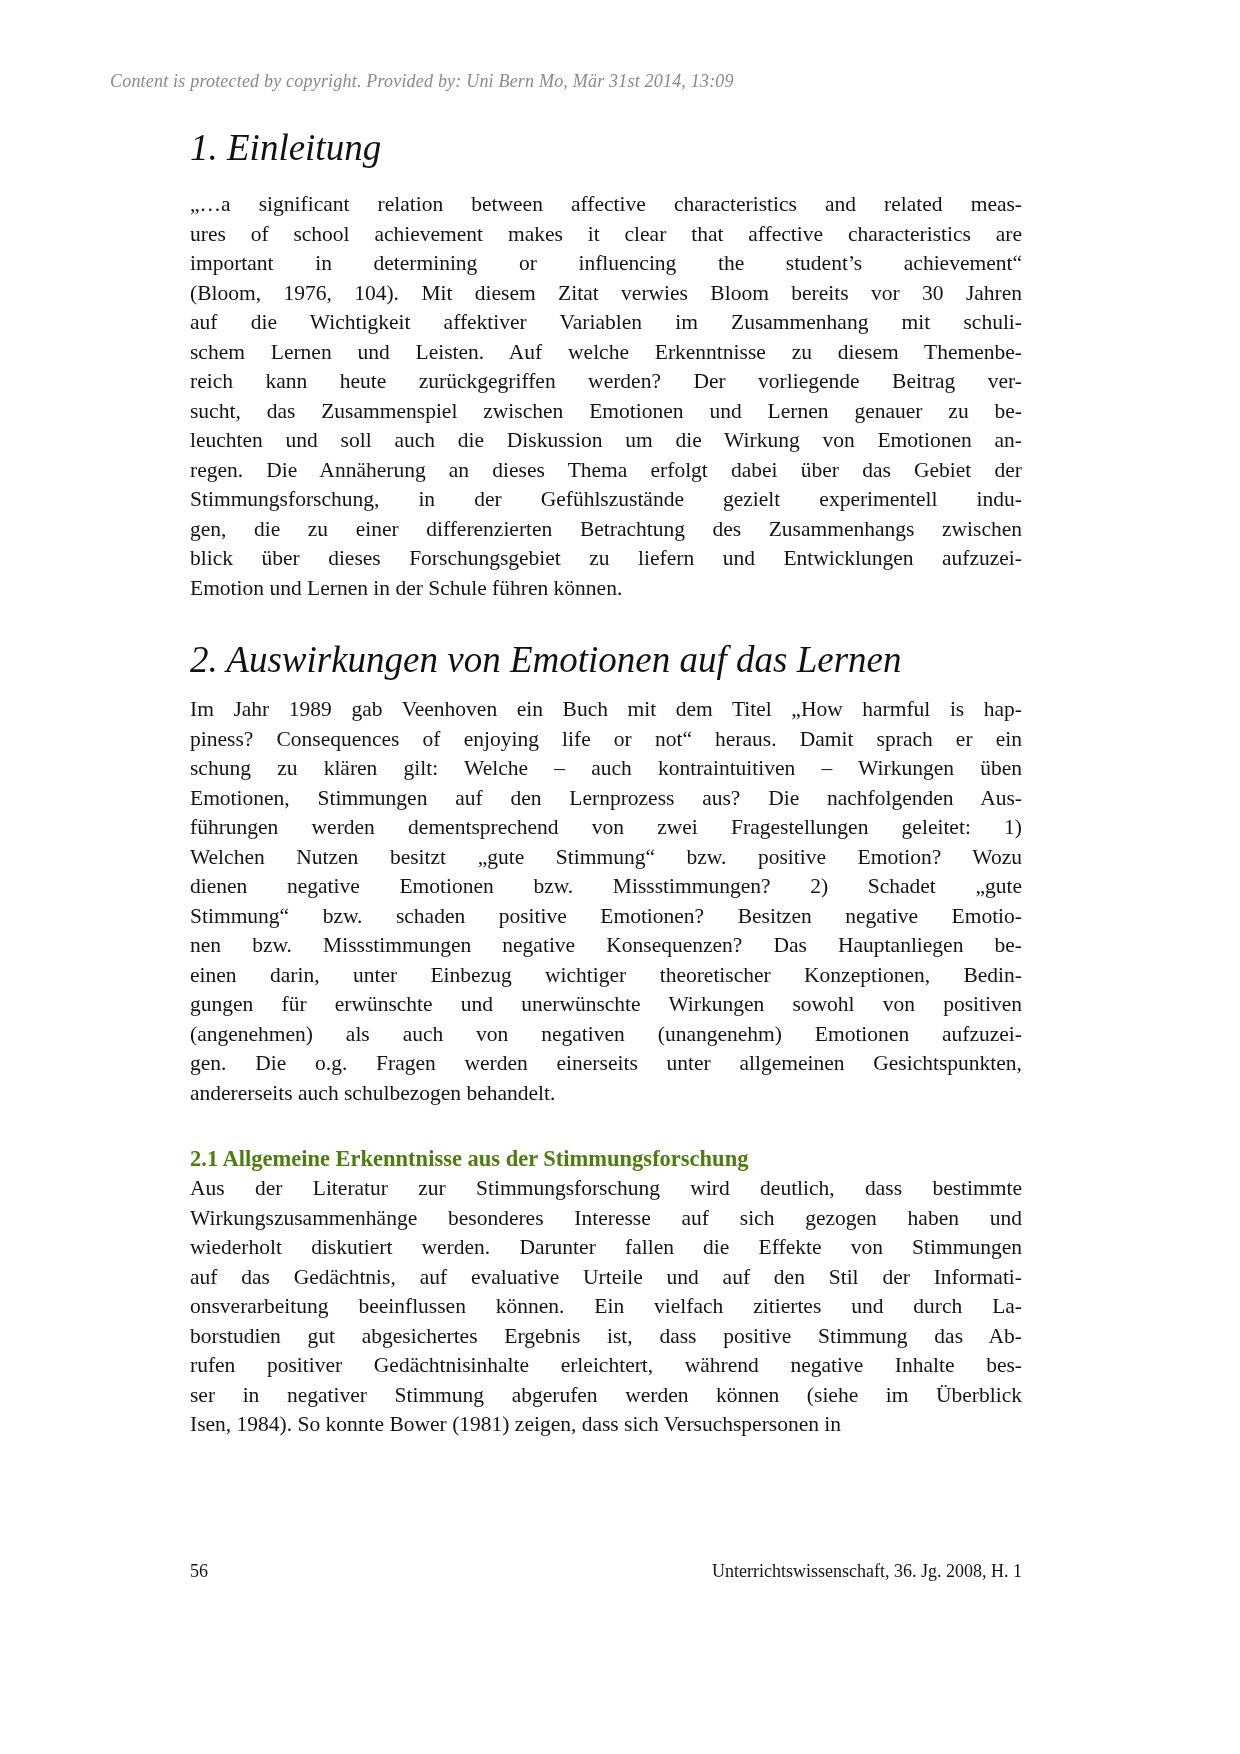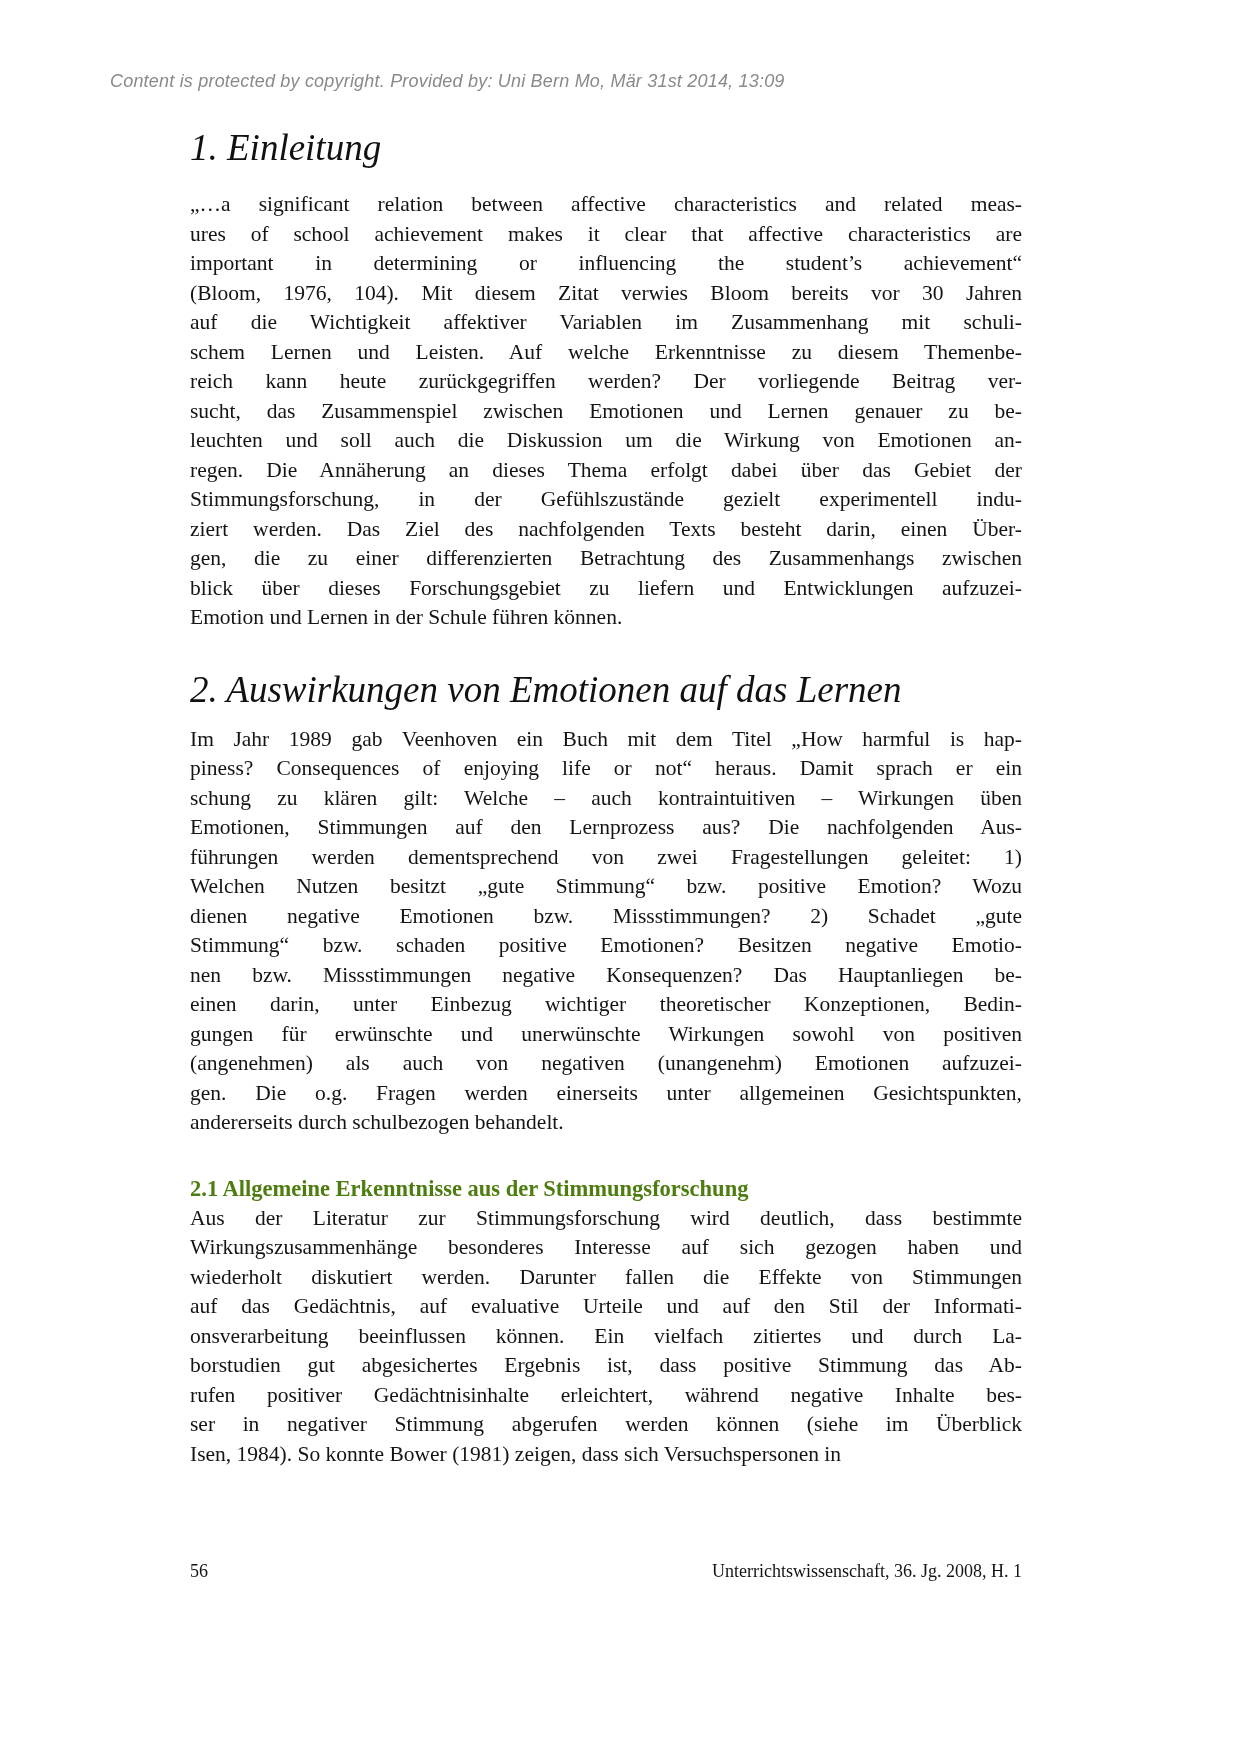--- a/index.html
+++ b/index.html
@@ -9,21 +9,21 @@
     height: 1754px;
     background: #ffffff;
     font-family: "Liberation Serif", serif;
     color: #141414;
     overflow: hidden;
   }
   .copyright {
     position: absolute;
     left: 110px;
     top: 70px;
-    font-family: Liberation Sans, sans-serif;
+    font-family: Liberation Serif, serif;
     font-style: italic;
     font-size: 18px;
     line-height: 22px;
     color: #8a8a8a;
     letter-spacing: 0.2px;
   }
   .content {
     position: absolute;
     left: 190px;
     top: 130px;
@@ -91,21 +91,20 @@
         <div class="line">ures of school achievement makes it clear that affective characteristics are</div>
         <div class="line">important in determining or influencing the student’s achievement“</div>
         <div class="line">(Bloom, 1976, 104). Mit diesem Zitat verwies Bloom bereits vor 30 Jahren</div>
         <div class="line">auf die Wichtigkeit affektiver Variablen im Zusammenhang mit schuli-</div>
         <div class="line">schem Lernen und Leisten. Auf welche Erkenntnisse zu diesem Themenbe-</div>
         <div class="line">reich kann heute zurückgegriffen werden? Der vorliegende Beitrag ver-</div>
         <div class="line">sucht, das Zusammenspiel zwischen Emotionen und Lernen genauer zu be-</div>
         <div class="line">leuchten und soll auch die Diskussion um die Wirkung von Emotionen an-</div>
         <div class="line">regen. Die Annäherung an dieses Thema erfolgt dabei über das Gebiet der</div>
         <div class="line">Stimmungsforschung, in der Gefühlszustände gezielt experimentell indu-</div>
-        <div class="line">ziert werden. Das Ziel des nachfolgenden Texts besteht darin, einen Über-</div>
         <div class="line">gen, die zu einer differenzierten Betrachtung des Zusammenhangs zwischen</div>
         <div class="line">blick über dieses Forschungsgebiet zu liefern und Entwicklungen aufzuzei-</div>
         <div class="line last">Emotion und Lernen in der Schule führen können.</div>
       </div>
 
     <h2 class="sec-heading h2">2. Auswirkungen von Emotionen auf das Lernen</h2>
 
     <div class="para">
         <div class="line">Im Jahr 1989 gab Veenhoven ein Buch mit dem Titel „How harmful is hap-</div>
         <div class="line">piness? Consequences of enjoying life or not“ heraus. Damit sprach er ein</div>
@@ -113,21 +112,21 @@
         <div class="line">Emotionen, Stimmungen auf den Lernprozess aus? Die nachfolgenden Aus-</div>
         <div class="line">führungen werden dementsprechend von zwei Fragestellungen geleitet: 1)</div>
         <div class="line">Welchen Nutzen besitzt „gute Stimmung“ bzw. positive Emotion? Wozu</div>
         <div class="line">dienen negative Emotionen bzw. Missstimmungen? 2) Schadet „gute</div>
         <div class="line">Stimmung“ bzw. schaden positive Emotionen? Besitzen negative Emotio-</div>
         <div class="line">nen bzw. Missstimmungen negative Konsequenzen? Das Hauptanliegen be-</div>
         <div class="line">einen darin, unter Einbezug wichtiger theoretischer Konzeptionen, Bedin-</div>
         <div class="line">gungen für erwünschte und unerwünschte Wirkungen sowohl von positiven</div>
         <div class="line">(angenehmen) als auch von negativen (unangenehm) Emotionen aufzuzei-</div>
         <div class="line">gen. Die o.g. Fragen werden einerseits unter allgemeinen Gesichtspunkten,</div>
-        <div class="line last">andererseits durch schulbezogen behandelt.</div>
+        <div class="line last">andererseits auch schulbezogen behandelt.</div>
       </div>
 
     <h3 class="sub-heading">2.1 Allgemeine Erkenntnisse aus der Stimmungsforschung</h3>
 
     <div class="para">
         <div class="line">Aus der Literatur zur Stimmungsforschung wird deutlich, dass bestimmte</div>
         <div class="line">Wirkungszusammenhänge besonderes Interesse auf sich gezogen haben und</div>
         <div class="line">wiederholt diskutiert werden. Darunter fallen die Effekte von Stimmungen</div>
         <div class="line">auf das Gedächtnis, auf evaluative Urteile und auf den Stil der Informati-</div>
         <div class="line">onsverarbeitung beeinflussen können. Ein vielfach zitiertes und durch La-</div>

